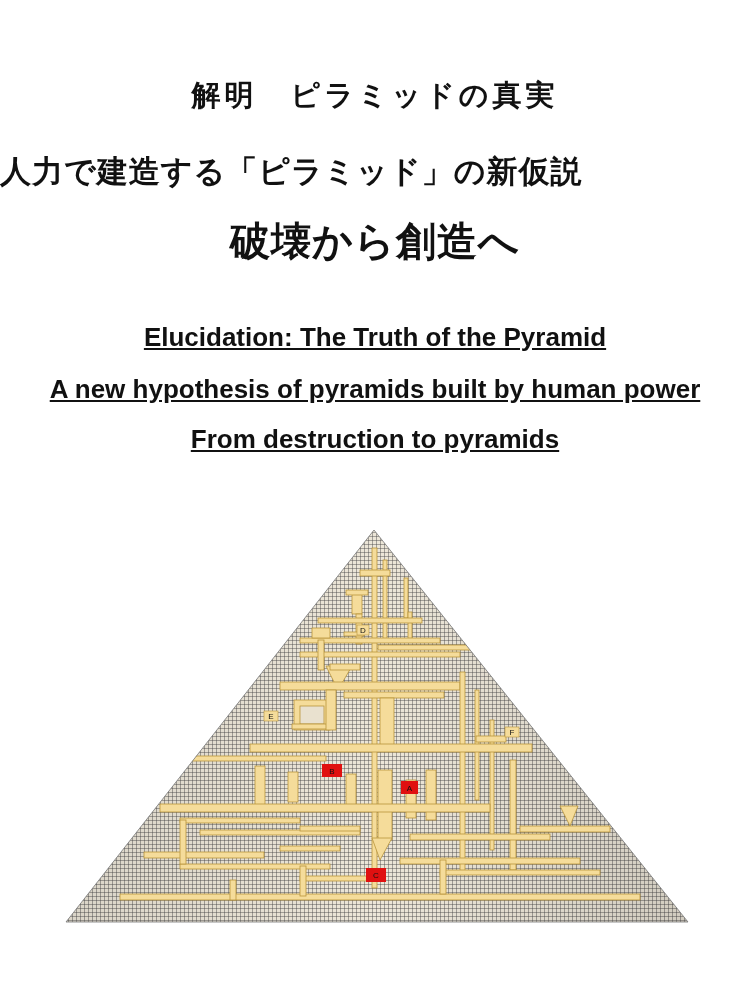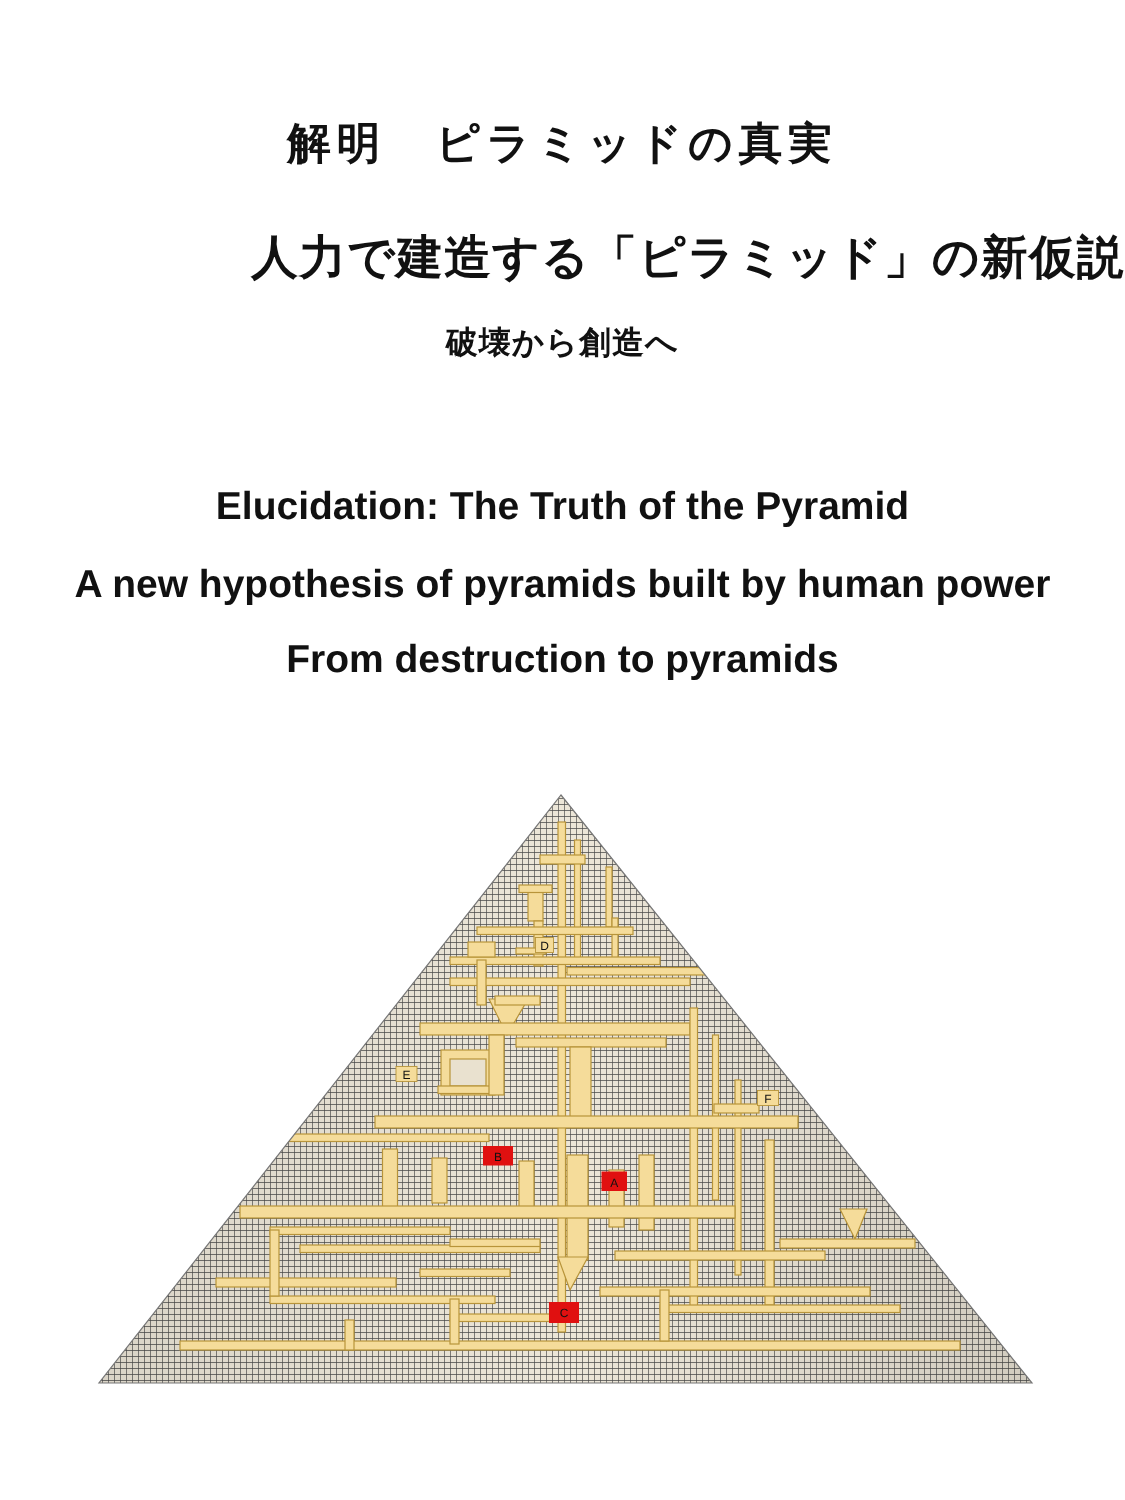--- a/index.html
+++ b/index.html
@@ -1,20 +1,20 @@
 <!DOCTYPE html>
 <html><head>
 <meta charset="utf-8">
 <style>
   html,body{margin:0;padding:0;background:#fff;}
   body{width:750px;height:1000px;position:relative;overflow:hidden;font-family:"DejaVu Sans","Liberation Sans",sans-serif;color:#111;}
   .jp-title{position:absolute;left:0;width:750px;text-align:center;top:76px;font-size:29px;font-weight:bold;letter-spacing:4px;}
-  .jp-sub{position:absolute;left:0;width:750px;text-align:right;top:151px;font-size:31px;font-weight:bold;letter-spacing:1px;}
-  .jp-sub2{position:absolute;left:0;width:750px;text-align:center;top:214px;font-size:21px;font-weight:bold;letter-spacing:1px;}
-  .en{position:absolute;left:0;width:750px;text-align:center;font-size:26px;font-weight:bold;font-family:"Liberation Sans",sans-serif;}
+  .jp-sub{position:absolute;left:0;width:750px;text-align:left;top:151px;font-size:31px;font-weight:bold;letter-spacing:1px;}
+  .jp-sub2{position:absolute;left:0;width:750px;text-align:center;top:214px;font-size:40px;font-weight:bold;letter-spacing:1px;}
+  .en{position:absolute;left:0;width:750px;text-align:center;font-size:26px;font-weight:bold;font-family:"Liberation Sans",sans-serif;text-decoration:underline;}
   .en1{top:322px;}
   .en2{top:374px;text-align:center;}
   .en3{top:424px;}
   svg.pyr{position:absolute;left:0;top:520px;}
 </style>
 </head>
 <body>
 
 <div class="jp-title">解明　ピラミッドの真実</div>
 <div class="jp-sub">人力で建造する「ピラミッド」の新仮説</div>

